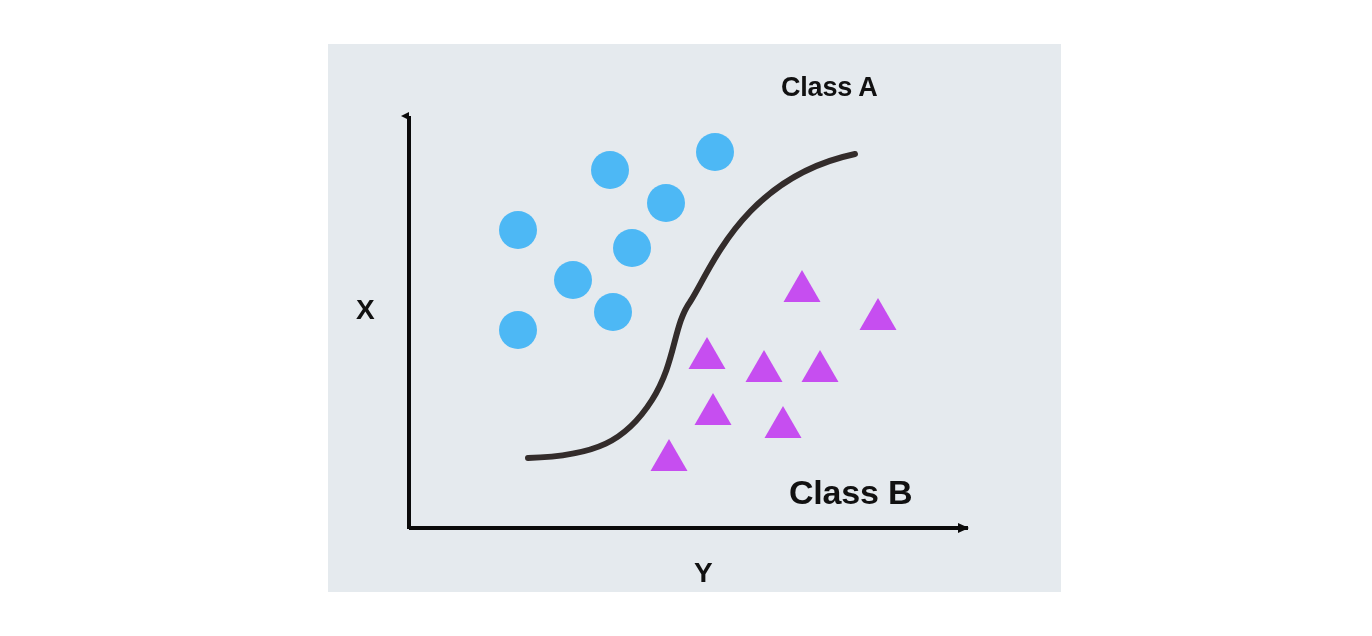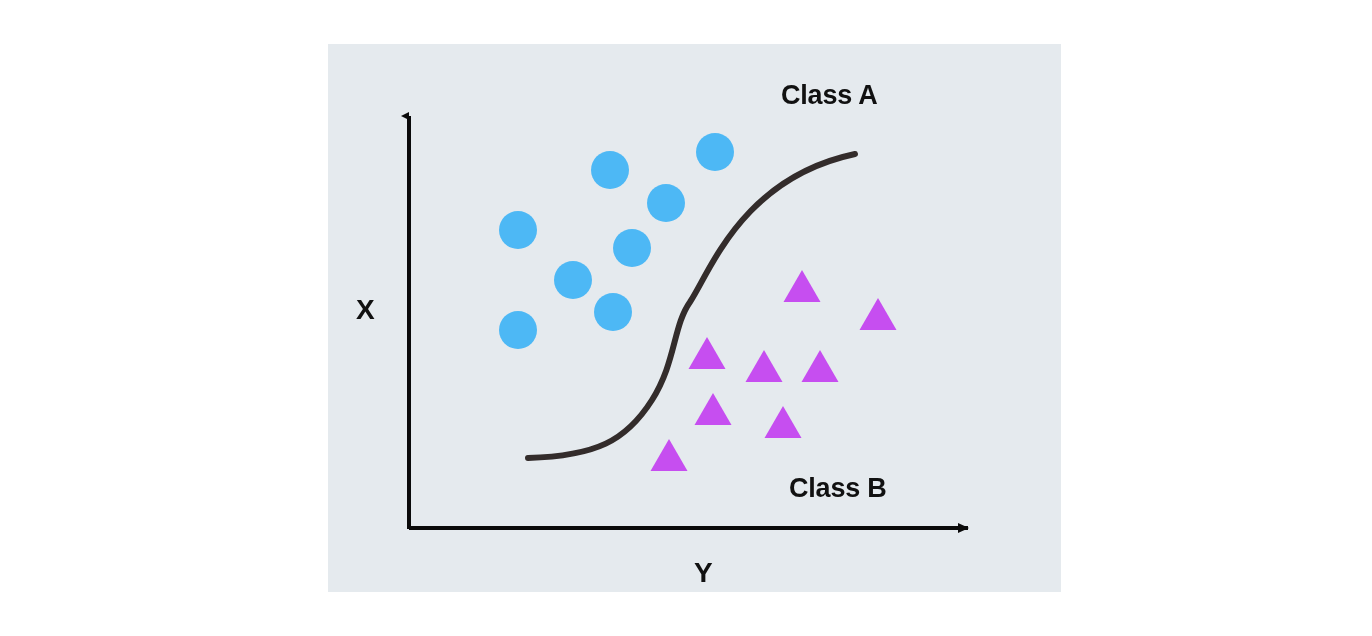--- a/index.html
+++ b/index.html
@@ -45,21 +45,21 @@
     letter-spacing: -0.2px;
   }
   #label-class-a {
     left: 781px;
     top: 80px;
     font-size: 27px;
   }
   #label-class-b {
     left: 789px;
     top: 473px;
-    font-size: 27px;
+    font-size: 34px;
   }
   #label-axis-x {
     left: 356px;
     top: 294px;
     font-size: 28px;
   }
   #label-axis-y {
     left: 694px;
     top: 557px;
     font-size: 28px;
@@ -105,21 +105,21 @@
         <polygon points="878,297.9975 896.5,330.0025 859.5,330.0025" fill="#c64ef0"></polygon>
         <polygon points="707,336.9975 725.5,369.0025 688.5,369.0025" fill="#c64ef0"></polygon>
         <polygon points="764,349.9975 782.5,382.0025 745.5,382.0025" fill="#c64ef0"></polygon>
         <polygon points="820,349.9975 838.5,382.0025 801.5,382.0025" fill="#c64ef0"></polygon>
         <polygon points="713,392.9975 731.5,425.0025 694.5,425.0025" fill="#c64ef0"></polygon>
         <polygon points="783,405.9975 801.5,438.0025 764.5,438.0025" fill="#c64ef0"></polygon>
         <polygon points="669,438.9975 687.5,471.0025 650.5,471.0025" fill="#c64ef0"></polygon>
       </g>
   </svg>
 
-  <div class="plot-label" id="label-class-a" style="left: 781px; top: 80px;">Class A</div>
+  <div class="plot-label" id="label-class-a" style="left: 781px; top: 72px;">Class A</div>
 
   <div class="plot-label" id="label-class-b" style="left: 789px; top: 473px;">Class B</div>
 
   <div class="plot-label" id="label-axis-x">X</div>
 
   <div class="plot-label" id="label-axis-y">Y</div>
 
 </div>
 
 </body></html>

